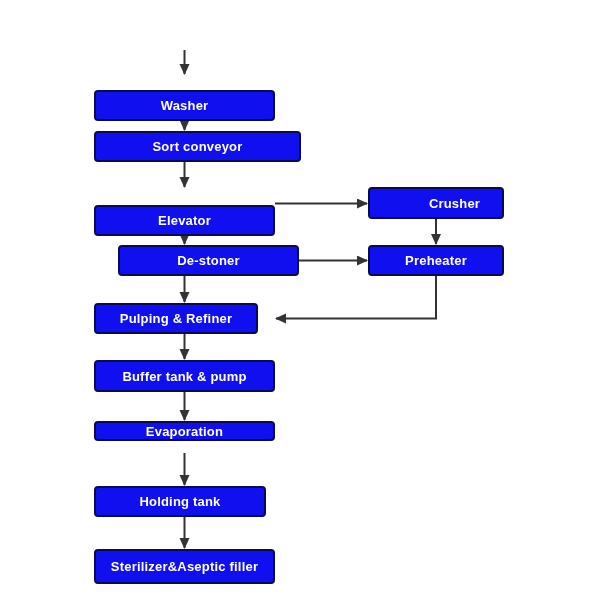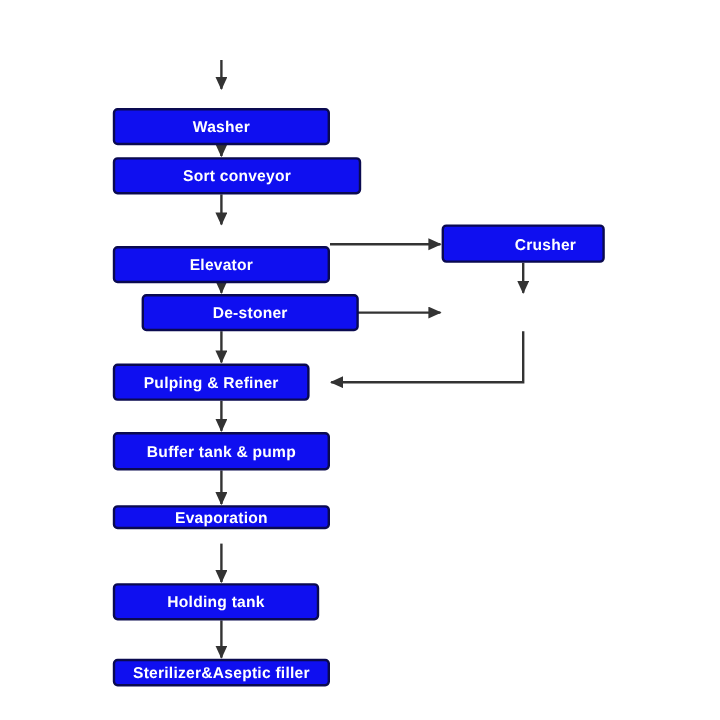--- a/index.html
+++ b/index.html
@@ -77,15 +77,16 @@
     </svg>
 
     <div class="node process" style="left: 94px; top: 90px; width: 181px; height: 31px;">Washer</div>
     <div class="node process" style="left: 94px; top: 131px; width: 207px; height: 31px;">Sort conveyor</div>
     <div class="node process" style="left: 94px; top: 188px; width: 181px; height: 31px; margin-top: 17px;">Elevator</div>
     <div class="node process" style="left: 94px; top: 245px; width: 181px; height: 31px; margin-left: 24px;">De-stoner</div>
     <div class="node process" style="left: 94px; top: 303px; width: 164px; height: 31px;">Pulping &amp; Refiner</div>
     <div class="node process" style="left: 94px; top: 360px; width: 181px; height: 32px; text-align: right;">Buffer tank &amp; pump</div>
     <div class="node process" style="left: 94px; top: 421px; width: 181px; height: 20px;">Evaporation</div>
     <div class="node process" style="left: 94px; top: 486px; width: 172px; height: 31px;">Holding tank</div>
-    <div class="node process" style="left: 94px; top: 549px; width: 181px; height: 23px;">Sterilizer&amp;Aseptic filler</div>
+    <div class="node process" style="left: 94px; top: 549px; width: 181px; height: 35px;">Sterilizer&amp;Aseptic filler</div>
     <div class="node process" style="left: 368px; top: 187px; width: 136px; height: 32px; padding-left: 37px;">Crusher</div>
+    <div class="node process" style="left: 368px; top: 245px; width: 136px; height: 31px;">Preheater</div>
   </div>
 
 </body></html>

